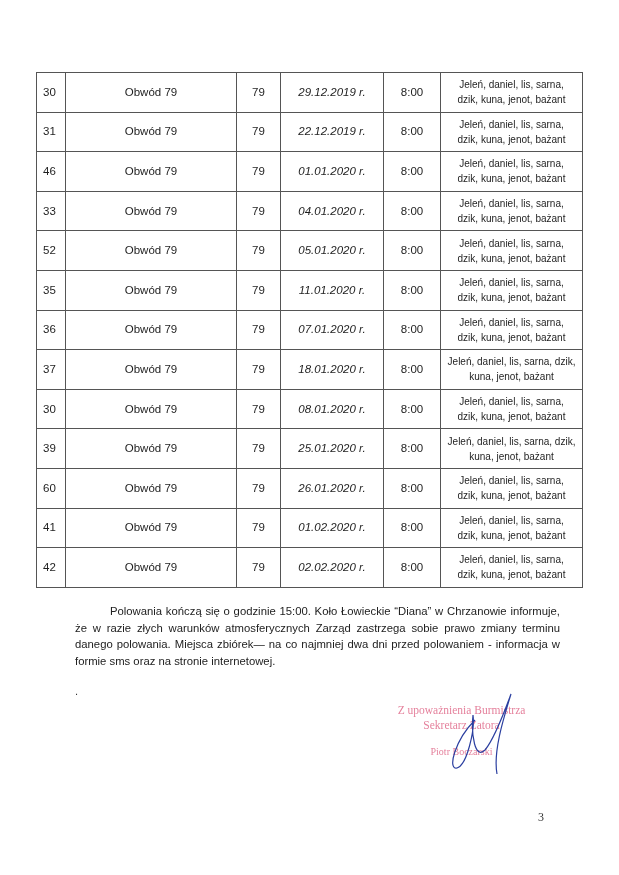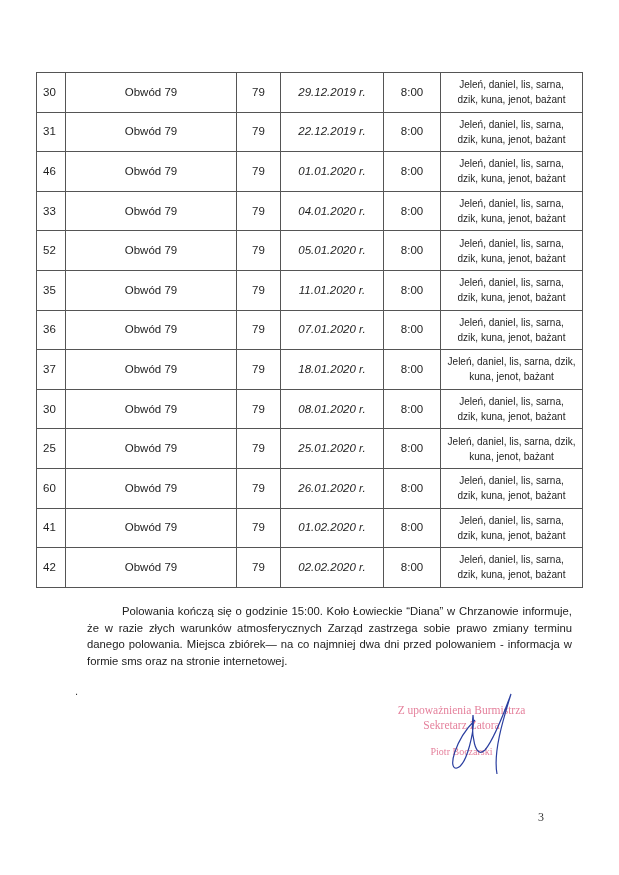--- a/index.html
+++ b/index.html
@@ -21,21 +21,21 @@
       line-height: 15px;
     }
     .sched tr { height: 39.6px; }
     .c-no { width: 22px; text-align: left !important; padding-left: 6px !important; }
     .c-area { width: 170px; }
     .c-num { width: 43px; }
     .c-date { width: 102px; font-style: italic; }
     .c-time { width: 56px; }
     .c-game { width: 141px; font-size: 10px; }
     .note {
-      position: absolute; left: 87px; top: 603px; width: 485px;
+      position: absolute; left: 75px; top: 603px; width: 485px;
       font-size: 11.3px; line-height: 16.7px; text-align: justify;
       color: #222;
     }
     .note .indent { display: inline-block; width: 35px; }
     .dot { position: absolute; left: 75px; top: 685px; font-size: 11px; color: #333; }
     .stamp {
       position: absolute; left: 394px; top: 703px; width: 135px;
       font-family: "Liberation Serif", serif; color: #e06a8a; text-align: center;
       font-size: 11.5px; line-height: 15px; opacity: 0.85;
     }
@@ -141,21 +141,21 @@
         <td class="c-area">Obwód 79</td>
         <td class="c-num">79</td>
         <td class="c-date">08.01.2020 r.</td>
         <td class="c-time">8:00</td>
         <td class="c-game">
           <div>Jeleń, daniel, lis, sarna,</div>
           <div>dzik, kuna, jenot, bażant</div>
         </td>
       </tr>
       <tr>
-        <td class="c-no">25</td>
+        <td class="c-no">39</td>
         <td class="c-area">Obwód 79</td>
         <td class="c-num">79</td>
         <td class="c-date">25.01.2020 r.</td>
         <td class="c-time">8:00</td>
         <td class="c-game">
           <div>Jeleń, daniel, lis, sarna, dzik,</div>
           <div>kuna, jenot, bażant</div>
         </td>
       </tr>
       <tr>

